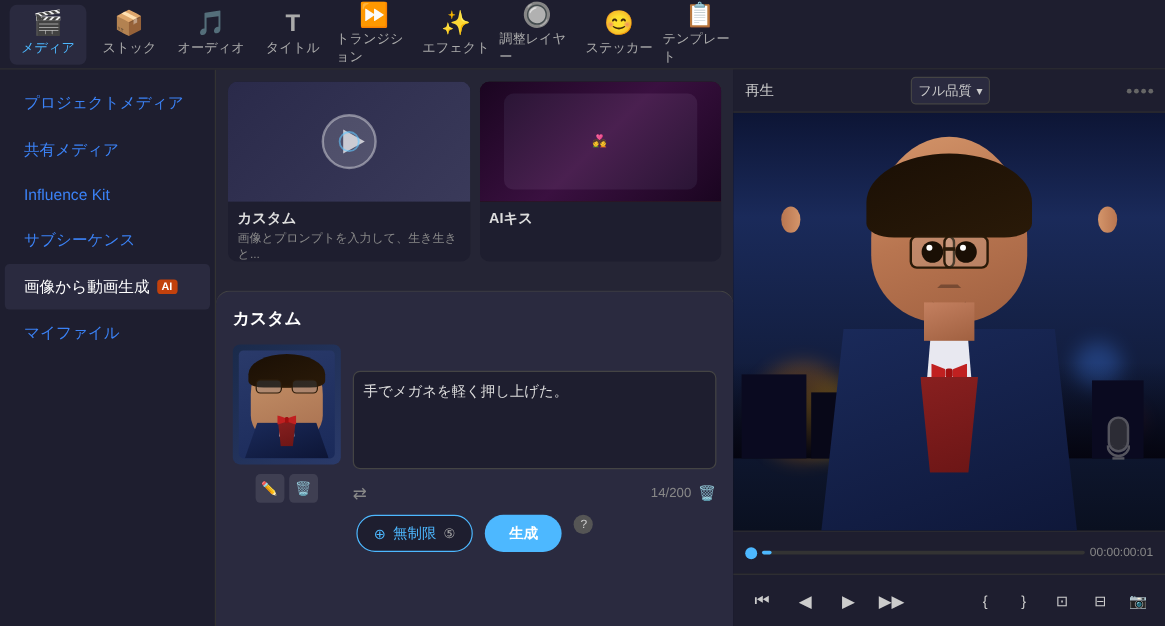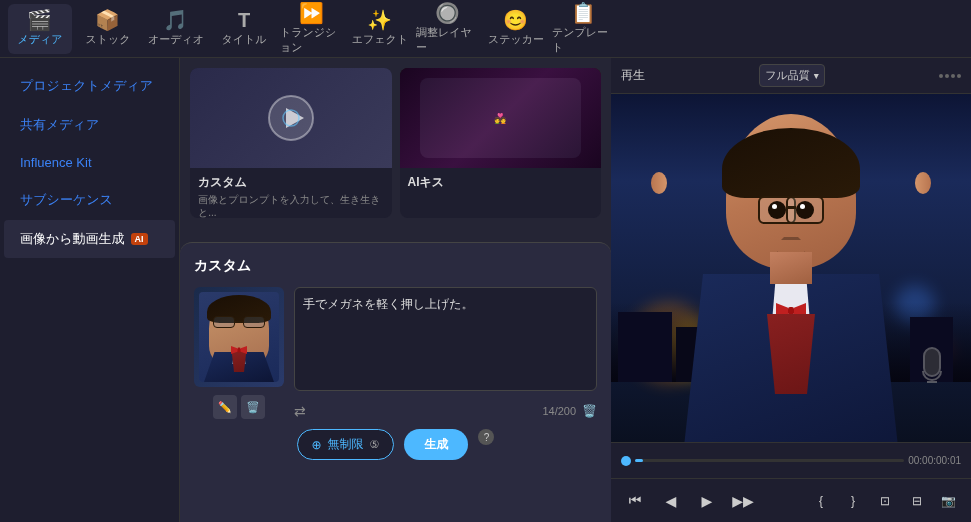--- a/index.html
+++ b/index.html
@@ -675,20 +675,23 @@
     </div>
     <div class="sidebar-item">
       <span>Influence Kit</span>
     </div>
     <div class="sidebar-item">
       <span>サブシーケンス</span>
     </div>
     <div class="sidebar-item active ai-badge">
       <span>画像から動画生成</span>
       <span class="ai-tag">AI</span>
+    </div>
+    <div class="sidebar-item">
+      <span>マイファイル</span>
     </div>
   </div>
 
   <div class="content">
     <div class="media-grid">
 
       <div class="media-card">
         <div class="media-card-img card-custom-bg">
           <svg width="50" height="50" viewBox="0 0 50 50">
             <circle cx="25" cy="25" r="22" fill="rgba(255,255,255,0.15)" stroke="rgba(255,255,255,0.4)" stroke-width="2"></circle>
@@ -748,21 +751,21 @@
                 <div style="position:absolute;left:50%;top:50%;transform:translate(-50%,-50%);width:3px;height:5px;background:#a01010;border-radius:1px;"></div>
               </div>
             </div>
           </div>
           <div class="popup-thumb-actions">
             <div class="thumb-action-btn">✏️</div>
             <div class="thumb-action-btn">🗑️</div>
           </div>
         </div>
 
-        <div style="flex:1;display:flex;flex-direction:column;gap:6px;">
+        <div style="flex:1;display:flex;flex-direction:column;gap:6px;margin-top:22px;">
           <div class="popup-text-area">
             <span>手でメガネを軽く押し上げた。</span>
           </div>
           <div class="popup-footer">
             <div class="popup-footer-left">
               <span style="cursor:pointer;font-size:14px;color:#888;">⇄</span>
             </div>
             <div style="display:flex;align-items:center;gap:6px;">
               <span class="popup-counter">14/200</span>
               <span style="cursor:pointer;font-size:12px;color:#888;">🗑️</span>

